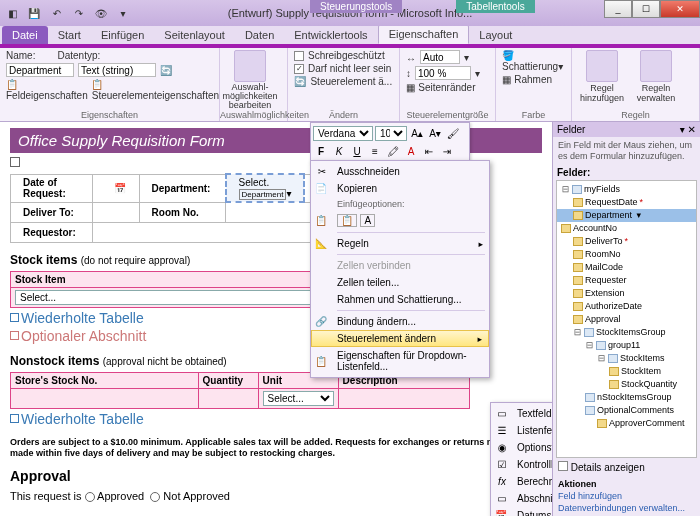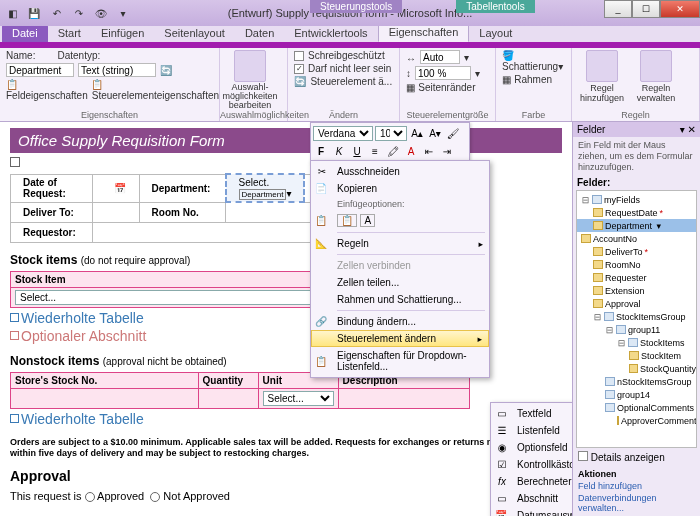--- a/index.html
+++ b/index.html
@@ -11,21 +11,21 @@
 .qat-btn { width: 18px; height: 18px; display:flex; align-items:center; justify-content:center; font-size:10px; color:#333; }
 .titlebar .title { position:absolute; left:0; right:0; text-align:center; font-size:11px; color:#333; pointer-events:none; }
 .winbtns { position:absolute; right:0; top:0; display:flex; }
 .winbtn { width:28px; height:18px; border:1px solid #888; background:linear-gradient(#f8f8f8,#ddd); font-size:9px; display:flex; align-items:center; justify-content:center; }
 .winbtn.close { background:linear-gradient(#f07a6a,#c83a2a); color:#fff; width:40px; }
 .tooltabs { position:absolute; top:0; left:310px; display:flex; gap:2px; color:#fff; font-size:10px; }
 .tooltab { padding:1px 10px; background:#a083c4; }
 .tooltab.teal { background:#4aa89a; }
 
 
-.ribbontabs { height:22px; background:#e8ddf2; display:flex; align-items:flex-end; border-bottom:6px solid #a21caf; }
+.ribbontabs { height:22px; background:#e8ddf2; display:flex; align-items:flex-end; border-bottom:4px solid #a21caf; }
 .rtab { padding:3px 10px; font-size:11px; color:#3b3b3b; cursor:pointer; }
 .rtab.file { background:#8b5bbf; color:#fff; border-radius:3px 3px 0 0; margin-left:2px; }
 .rtab.active { background:#f5f0fa; border:1px solid #b9a8d0; border-bottom:1px solid #f5f0fa; border-radius:3px 3px 0 0; }
 
 
 .ribbon { height:74px; background:#f5f0fa; border-bottom:1px solid #b9a8d0; display:flex; font-size:10px; color:#333; }
 .rgrp { border-right:1px solid #d6c9e6; padding:2px 6px 0 6px; display:flex; flex-direction:column; position:relative; }
 .rgrp .glabel { position:absolute; bottom:1px; left:0; right:0; text-align:center; font-size:9px; color:#666; }
 .rrow { display:flex; align-items:center; gap:4px; margin-bottom:2px; }
 .ricon { width:32px; height:32px; background:#e0d4ef; border:1px solid #c5b4dc; border-radius:2px; }
@@ -64,21 +64,21 @@
 .ctx .sep { height:1px; background:#d6c9e6; margin:2px 4px 2px 26px; }
 .ctx .hdr { font-size:9px; color:#666; padding:2px 6px 2px 26px; }
 .ctx .arrow::after { content:"▸"; position:absolute; right:6px; font-size:9px; }
 
 
 .subm { position:absolute; left:490px; top:280px; width:140px; background:#f7f3fb; border:1px solid #b9a8d0; box-shadow:2px 2px 5px rgba(0,0,0,.3); z-index:7; padding:2px 0; }
 .subm .mi { display:flex; align-items:center; padding:3px 6px 3px 26px; font-size:10px; position:relative; }
 .subm .mi .ic { position:absolute; left:4px; width:14px; height:14px; font-size:10px; display:flex; align-items:center; justify-content:center; }
 
 
-.pane { width:128px; background:#efe8f6; border-left:1px solid #b9a8d0; font-size:10px; display:flex; flex-direction:column; }
+.pane { width:148px; background:#efe8f6; border-left:1px solid #b9a8d0; font-size:10px; display:flex; flex-direction:column; }
 .pane .phdr { background:#d6c4e8; padding:2px 4px; font-size:10px; display:flex; justify-content:space-between; }
 .pane .pdesc { font-size:9px; color:#555; padding:3px 5px; line-height:1.2; }
 .pane .plabel { font-weight:bold; padding:2px 4px; }
 .tree { flex:1; background:#fff; border:1px solid #bbb; margin:0 3px; overflow:hidden; font-size:9px; padding:2px 0; }
 .tn { padding:0 0 0 4px; white-space:nowrap; display:flex; align-items:center; gap:2px; height:13px; }
 .tn.sel { background:#9bc0e8; }
 .tg { color:#666; width:9px; display:inline-block; text-align:center; }
 .tic { width:10px; height:9px; background:#f3d98a; border:1px solid #c9a43a; display:inline-block; }
 .tic.grp { background:#dce8f5; border-color:#8aa9cc; }
 .red { color:#c00; }
@@ -414,25 +414,33 @@
           <span class="tic"></span>
           <span>DeliverTo</span>
           <span class="red">*</span>
         </div>
       <div class="tn" style="padding-left:16px">
           <span class="tic"></span>
           <span>RoomNo</span>
         </div>
       <div class="tn" style="padding-left:16px">
           <span class="tic"></span>
+          <span>MailCode</span>
+        </div>
+      <div class="tn" style="padding-left:16px">
+          <span class="tic"></span>
           <span>Requester</span>
         </div>
       <div class="tn" style="padding-left:16px">
           <span class="tic"></span>
           <span>Extension</span>
+        </div>
+      <div class="tn" style="padding-left:16px">
+          <span class="tic"></span>
+          <span>AuthorizeDate</span>
         </div>
       <div class="tn" style="padding-left:16px">
           <span class="tic"></span>
           <span>Approval</span>
         </div>
       <div class="tn" style="padding-left:16px">
           <span class="tg">⊟</span>
           <span class="tic grp"></span>
           <span>StockItemsGroup</span>
         </div>
@@ -450,24 +458,20 @@
           <span class="tic"></span>
           <span>StockItem</span>
         </div>
       <div class="tn" style="padding-left:52px">
           <span class="tic"></span>
           <span>StockQuantity</span>
         </div>
       <div class="tn" style="padding-left:28px">
           <span class="tic grp"></span>
           <span>nStockItemsGroup</span>
-        </div>
-      <div class="tn" style="padding-left:28px">
-          <span class="tic grp"></span>
-          <span>group14</span>
         </div>
       <div class="tn" style="padding-left:28px">
           <span class="tic grp"></span>
           <span>OptionalComments</span>
         </div>
       <div class="tn" style="padding-left:40px">
           <span class="tic"></span>
           <span>ApproverComment</span>
         </div>
 

